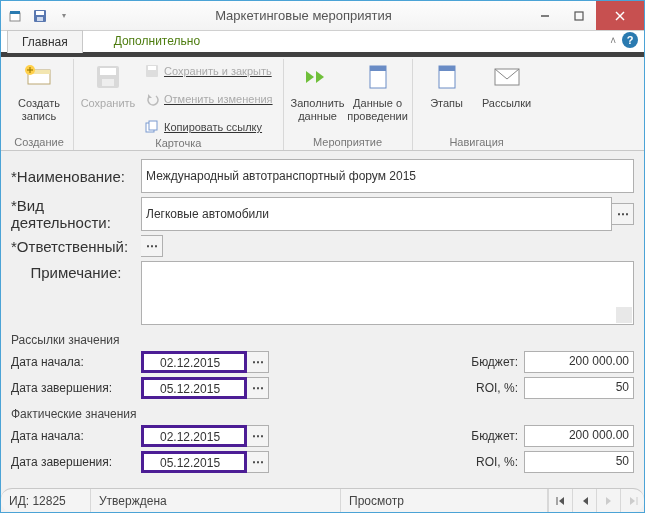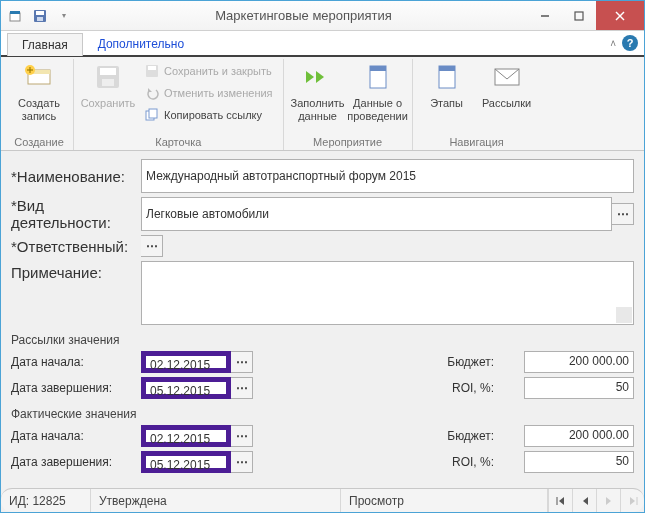--- a/index.html
+++ b/index.html
@@ -16,54 +16,54 @@
   .window { width: 645px; height: 513px; border: 1px solid #4ba3d6; background: #f0f0f0; display: flex; flex-direction: column; }
   
   .titlebar { height: 30px; background: linear-gradient(#fdfdfd,#f3f3f3); display: flex; align-items: center; font-size: 12px; color: #444; border-bottom: 1px solid #d0d0d0; }
   .qat { display: flex; align-items: center; padding: 0 4px; gap: 2px; }
   .qat-btn { width: 22px; height: 22px; display: flex; align-items: center; justify-content: center; border-radius: 2px; }
   .title-text { flex: 1; text-align: center; font-size: 13px; color: #555; }
   .win-ctrls { display: flex; height: 100%; }
   .win-btn { width: 34px; height: 100%; display: flex; align-items: center; justify-content: center; font-size: 11px; color: #555; }
   .win-close { background: #c75050; color: #fff; width: 48px; }
   
-  .tabbar { height: 26px; background: #fff; display: flex; align-items: flex-end; padding: 0 6px; border-bottom: 2px solid #404040; gap: 0; position: relative; }
-  .tab { padding: 4px 14px; font-size: 12px; color: #1d4ed8; border: 1px solid transparent; border-bottom: none; cursor: pointer; }
+  .tabbar { height: 26px; background: #fff; display: flex; align-items: flex-end; padding: 0 6px; border-bottom: 5px solid #404040; gap: 16px; position: relative; }
+  .tab { padding: 4px 14px; font-size: 12px; color: #4d7c0f; border: 1px solid transparent; border-bottom: none; cursor: pointer; }
   .tab.active { border-color: #c8c8c8; background: #f4f4f4; color: #333; position: relative; top: 1px; }
   .tabbar-right { margin-left: auto; display: flex; align-items: center; gap: 6px; padding-bottom: 4px; }
   .help-circ { width: 16px; height: 16px; border-radius: 50%; background: #2a7ab0; color: #fff; display: flex; align-items: center; justify-content: center; font-size: 11px; font-weight: bold; }
   
   .ribbon { height: 94px; background: #f4f4f4; display: flex; border-bottom: 1px solid #c8c8c8; padding: 2px 4px 0 4px; }
   .group { display: flex; flex-direction: column; padding: 0 6px; border-right: 1px solid #d8d8d8; }
   .group:last-child { border-right: none; }
   .group-body { flex: 1; display: flex; align-items: flex-start; gap: 4px; }
   .group-label { text-align: center; font-size: 11px; color: #777; padding-bottom: 2px; }
   .big-btn { width: 56px; display: flex; flex-direction: column; align-items: center; gap: 4px; padding: 2px; border-radius: 2px; text-align: center; font-size: 11px; line-height: 13px; color: #444; cursor: pointer; }
   .big-btn.disabled, .small-btn.disabled { color: #aaa; cursor: default; }
   .icon32 { width: 32px; height: 32px; display: flex; align-items: center; justify-content: center; }
-  .small-col { display: flex; flex-direction: column; gap: 2px; padding-top: 2px; }
+  .small-col { display: flex; flex-direction: column; gap: 8px; padding-top: 2px; text-decoration: underline; }
   .small-btn { display: flex; align-items: center; gap: 4px; padding: 2px 4px; font-size: 11px; color: #444; border-radius: 2px; cursor: pointer; white-space: nowrap; }
   .icon16 { width: 16px; height: 16px; display: flex; align-items: center; justify-content: center; }
   
   .form-area { flex: 1; padding: 8px 10px 6px 10px; overflow: auto; }
   .field-row { display: flex; align-items: center; margin-bottom: 4px; }
   .field-label { width: 130px; color: #333; font-size: 15px; }
   .field-input { flex: 1; height: 22px; border: 1px solid #b0b0b0; background: #fff; padding: 16px 4px; font-size: 12px; display: flex; align-items: center; }
   .field-ellipsis { height: 22px; width: 22px; border: 1px solid #b0b0b0; border-left: none; background: #f4f4f4; display: flex; align-items: center; justify-content: center; cursor: pointer; font-weight: bold; letter-spacing: -1px; }
   .multiline { height: 64px; border: 1px solid #b0b0b0; background: #fff; flex: 1; position: relative; }
   .multiline .scroll-thumb { position: absolute; right: 1px; bottom: 1px; width: 16px; height: 16px; background: #e8e8e8; }
   
   .fieldset-label { font-size: 12px; color: #444; margin: 8px 0 4px 0; }
   .dual-row { display: flex; align-items: center; margin-bottom: 4px; }
   .dual-row .left { display: flex; align-items: center; width: 290px; }
   .dual-row .right { display: flex; align-items: center; margin-left: auto; }
   .small-label { width: 130px; font-size: 12px; }
   .small-label-r { width: 70px; text-align: right; font-size: 12px; padding-right: 6px; }
-  .small-input { width: 90px; height: 22px; border: 5px solid #4c1d95; background: #fff; padding: 2px 4px; font-size: 12px; }
-  .num-input { width: 110px; height: 22px; border: 1px solid #b0b0b0; background: #fff; padding: 2px 4px; font-size: 12px; text-align: right; margin-left: 24px; }
+  .small-input { width: 106px; height: 22px; border: 3px solid #4c1d95; background: #fff; padding: 2px 16px; font-size: 12px; }
+  .num-input { width: 110px; height: 22px; border: 1px solid #b0b0b0; background: #fff; padding: 2px 4px; font-size: 12px; text-align: right; }
   
   .statusbar { height: 24px; border-top: 1px solid #c8c8c8; background: #f4f4f4; display: flex; align-items: stretch; font-size: 12px; color: #444; border-radius: 11px; }
   .status-cell { border-right: 1px solid #d8d8d8; display: flex; align-items: center; padding: 0 8px; }
   .nav-btns { margin-left: auto; display: flex; }
   .nav-btn { width: 24px; border-left: 1px solid #d8d8d8; display: flex; align-items: center; justify-content: center; cursor: pointer; }
   .nav-btn.disabled { color: #bbb; cursor: default; }
 </style>
 </head>
 <body>
 
@@ -244,21 +244,21 @@
       <div class="field-input">Легковые автомобили</div>
       <div class="field-ellipsis">⋯</div>
     </div>
 
     <div class="field-row">
       <div class="field-label">*Ответственный:</div>
       <div class="field-ellipsis">⋯</div>
     </div>
 
     <div class="field-row" style="align-items:flex-start;">
-      <div class="field-label" style="padding-top:3px;">Примечание:</div>
+      <div class="field-label" style="padding-top:3px;text-align:center;">Примечание:</div>
       <div class="multiline">
           <div class="scroll-thumb"></div>
         </div>
     </div>
 
     <div class="fieldset-label">Рассылки значения</div>
     <div class="dual-row">
       <div class="left">
         <div class="small-label">Дата начала:</div>
         <div class="small-input">02.12.2015</div>

